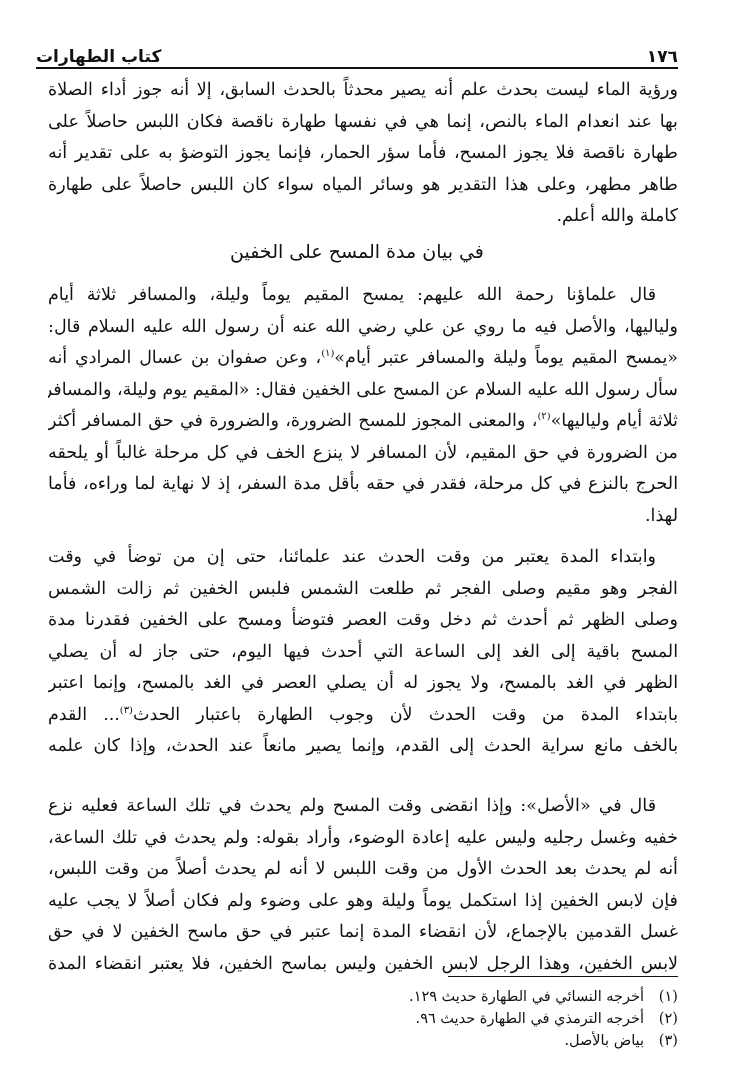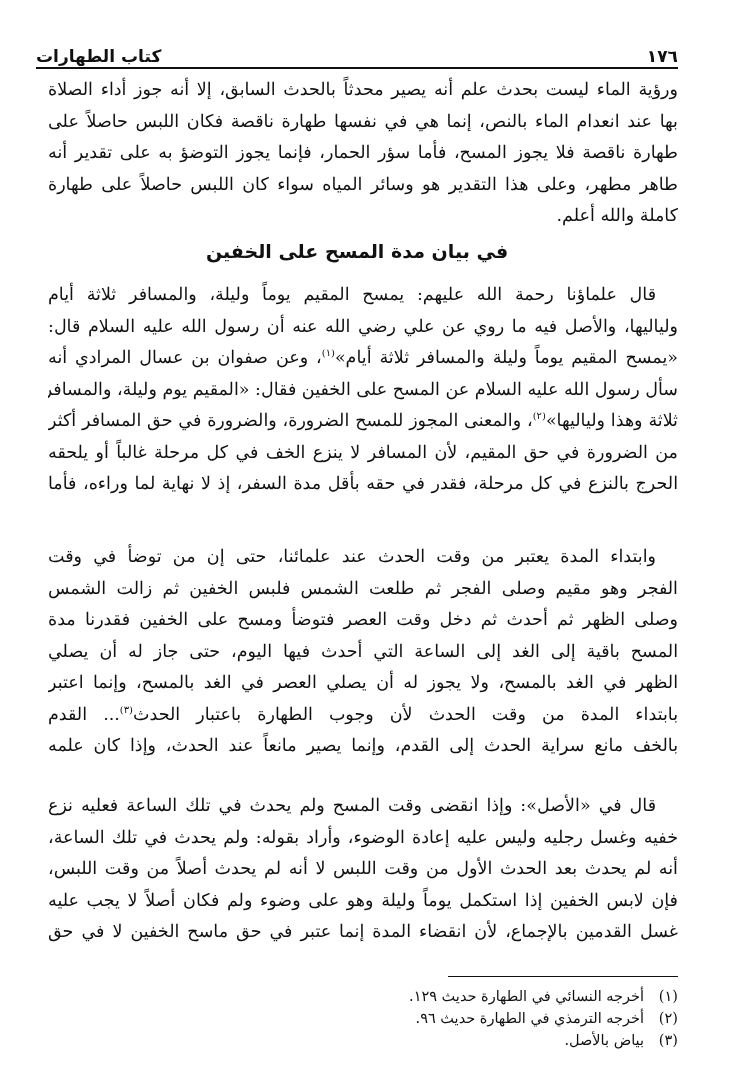--- a/index.html
+++ b/index.html
@@ -5,21 +5,21 @@
     html, body { margin: 0; padding: 0; background: #ffffff; }
     body { width: 745px; height: 1092px; position: relative; overflow: hidden; color: #111; font-family: "DejaVu Serif", serif; }
     .page { position: absolute; left: 36px; top: 0; width: 642px; height: 1092px; direction: rtl; }
     .running-header { position: absolute; top: 36px; left: 0; right: 0; height: 30px; display: flex; justify-content: space-between; align-items: flex-end; font-family: "DejaVu Sans", sans-serif; font-weight: bold; font-size: 17px; }
     .header-rule { position: absolute; top: 67px; left: 0; right: 0; height: 0; border-top: 2px solid #111; }
     .body-block { position: absolute; left: 12px; right: 0; font-size: 17.5px; line-height: 31.5px; text-align: justify; text-align-last: right; }
     .para { margin: 0; }
     .para .ln { display: block; text-align: justify; text-align-last: justify; white-space: nowrap; overflow: hidden; }
     .para .ln.last { text-align-last: right; }
     .para .ln.indent { padding-right: 22px; }
-    .section-heading { position: absolute; left: 0; right: 0; top: 240px; text-align: center; font-family: "DejaVu Sans", sans-serif; font-weight: bold; font-size: 19px; }
+    .section-heading { position: absolute; left: 0; right: 0; top: 240px; text-align: center; font-family: "DejaVu Sans", sans-serif; font-weight: normal; font-size: 19px; }
     sup { font-size: 10px; line-height: 0; }
     .fn-rule { position: absolute; top: 976px; right: 0; width: 230px; border-top: 1.5px solid #111; }
     .footnotes { position: absolute; top: 985px; right: 0; width: 400px; font-size: 14.5px; line-height: 22px; }
     .fn { display: flex; gap: 12px; }
     .fn-num { min-width: 22px; }
   </style>
 </head>
 <body>
 
 <div class="page">
@@ -39,25 +39,26 @@
       <span class="ln last">كاملة والله أعلم.</span>
     </p>
   </div>
 
   <div class="section-heading">في بيان مدة المسح على الخفين</div>
 
   <div class="body-block" style="top:279px;">
     <p class="para">
       <span class="ln indent">قال علماؤنا رحمة الله عليهم: يمسح المقيم يوماً وليلة، والمسافر ثلاثة أيام</span>
       <span class="ln">ولياليها، والأصل فيه ما روي عن علي رضي الله عنه أن رسول الله عليه السلام قال:</span>
-      <span class="ln"><span>«يمسح المقيم يوماً وليلة والمسافر ثلاثة أيام»</span><sup>(١)</sup><span>، وعن صفوان بن عسال المرادي أنه</span></span>
+      <span class="ln"><span>«يمسح المقيم يوماً وليلة والمسافر عتبر أيام»</span><sup>(١)</sup><span>، وعن صفوان بن عسال المرادي أنه</span></span>
       <span class="ln">سأل رسول الله عليه السلام عن المسح على الخفين فقال: «المقيم يوم وليلة، والمسافر</span>
-      <span class="ln"><span>ثلاثة وهذا ولياليها»</span><sup>(٢)</sup><span>، والمعنى المجوز للمسح الضرورة، والضرورة في حق المسافر أكثر</span></span>
+      <span class="ln"><span>ثلاثة أيام ولياليها»</span><sup>(٢)</sup><span>، والمعنى المجوز للمسح الضرورة، والضرورة في حق المسافر أكثر</span></span>
       <span class="ln">من الضرورة في حق المقيم، لأن المسافر لا ينزع الخف في كل مرحلة غالباً أو يلحقه</span>
       <span class="ln">الحرج بالنزع في كل مرحلة، فقدر في حقه بأقل مدة السفر، إذ لا نهاية لما وراءه، فأما</span>
+      <span class="ln last">لهذا.</span>
     </p>
   </div>
 
   <div class="body-block" style="top:541px;">
     <p class="para">
       <span class="ln indent">وابتداء المدة يعتبر من وقت الحدث عند علمائنا، حتى إن من توضأ في وقت</span>
       <span class="ln">الفجر وهو مقيم وصلى الفجر ثم طلعت الشمس فلبس الخفين ثم زالت الشمس</span>
       <span class="ln">وصلى الظهر ثم أحدث ثم دخل وقت العصر فتوضأ ومسح على الخفين فقدرنا مدة</span>
       <span class="ln">المسح باقية إلى الغد إلى الساعة التي أحدث فيها اليوم، حتى جاز له أن يصلي</span>
       <span class="ln">الظهر في الغد بالمسح، ولا يجوز له أن يصلي العصر في الغد بالمسح، وإنما اعتبر</span>
@@ -66,20 +67,21 @@
     </p>
   </div>
 
   <div class="body-block" style="top:790px;">
     <p class="para">
       <span class="ln indent">قال في «الأصل»: وإذا انقضى وقت المسح ولم يحدث في تلك الساعة فعليه نزع</span>
       <span class="ln">خفيه وغسل رجليه وليس عليه إعادة الوضوء، وأراد بقوله: ولم يحدث في تلك الساعة،</span>
       <span class="ln">أنه لم يحدث بعد الحدث الأول من وقت اللبس لا أنه لم يحدث أصلاً من وقت اللبس،</span>
       <span class="ln">فإن لابس الخفين إذا استكمل يوماً وليلة وهو على وضوء ولم فكان أصلاً لا يجب عليه</span>
       <span class="ln">غسل القدمين بالإجماع، لأن انقضاء المدة إنما عتبر في حق ماسح الخفين لا في حق</span>
+      <span class="ln">لابس الخفين، وهذا الرجل لابس الخفين وليس بماسح الخفين، فلا يعتبر انقضاء المدة</span>
     </p>
   </div>
 
   <div class="fn-rule"></div>
 
   <div class="footnotes">
     <div class="fn">
       <span class="fn-num">(١)</span>
       <span>أخرجه النسائي في الطهارة حديث ١٢٩.</span>
     </div>

